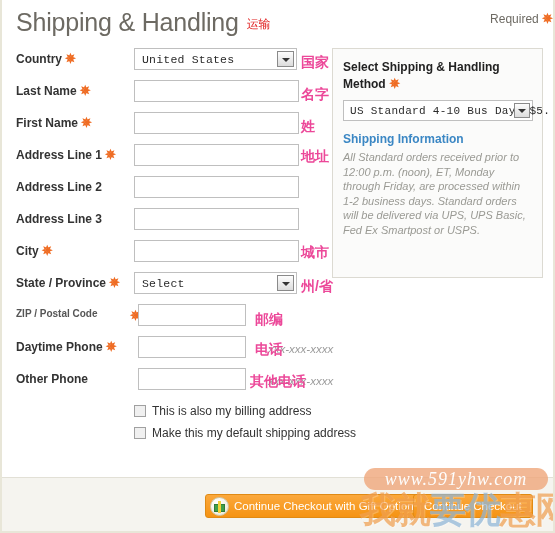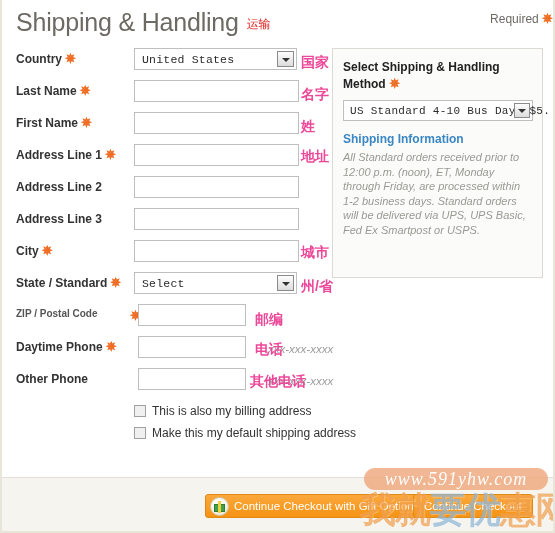--- a/index.html
+++ b/index.html
@@ -450,21 +450,21 @@
       <div class="lbl">
         <span>City</span><span class="ast">✵</span>
       </div>
       <div class="ctl">
         <input class="txt" type="text" value="" style="">
       </div>
     </div>
 
     <div class="row">
       <div class="lbl">
-        <span>State / Standard</span><span class="ast">✵</span>
+        <span>State / Province</span><span class="ast">✵</span>
       </div>
       <div class="ctl">
         <div class="sel">
           <div class="val">Select</div>
           <div class="arrow"></div>
         </div>
       </div>
     </div>
 
     <div class="row">

